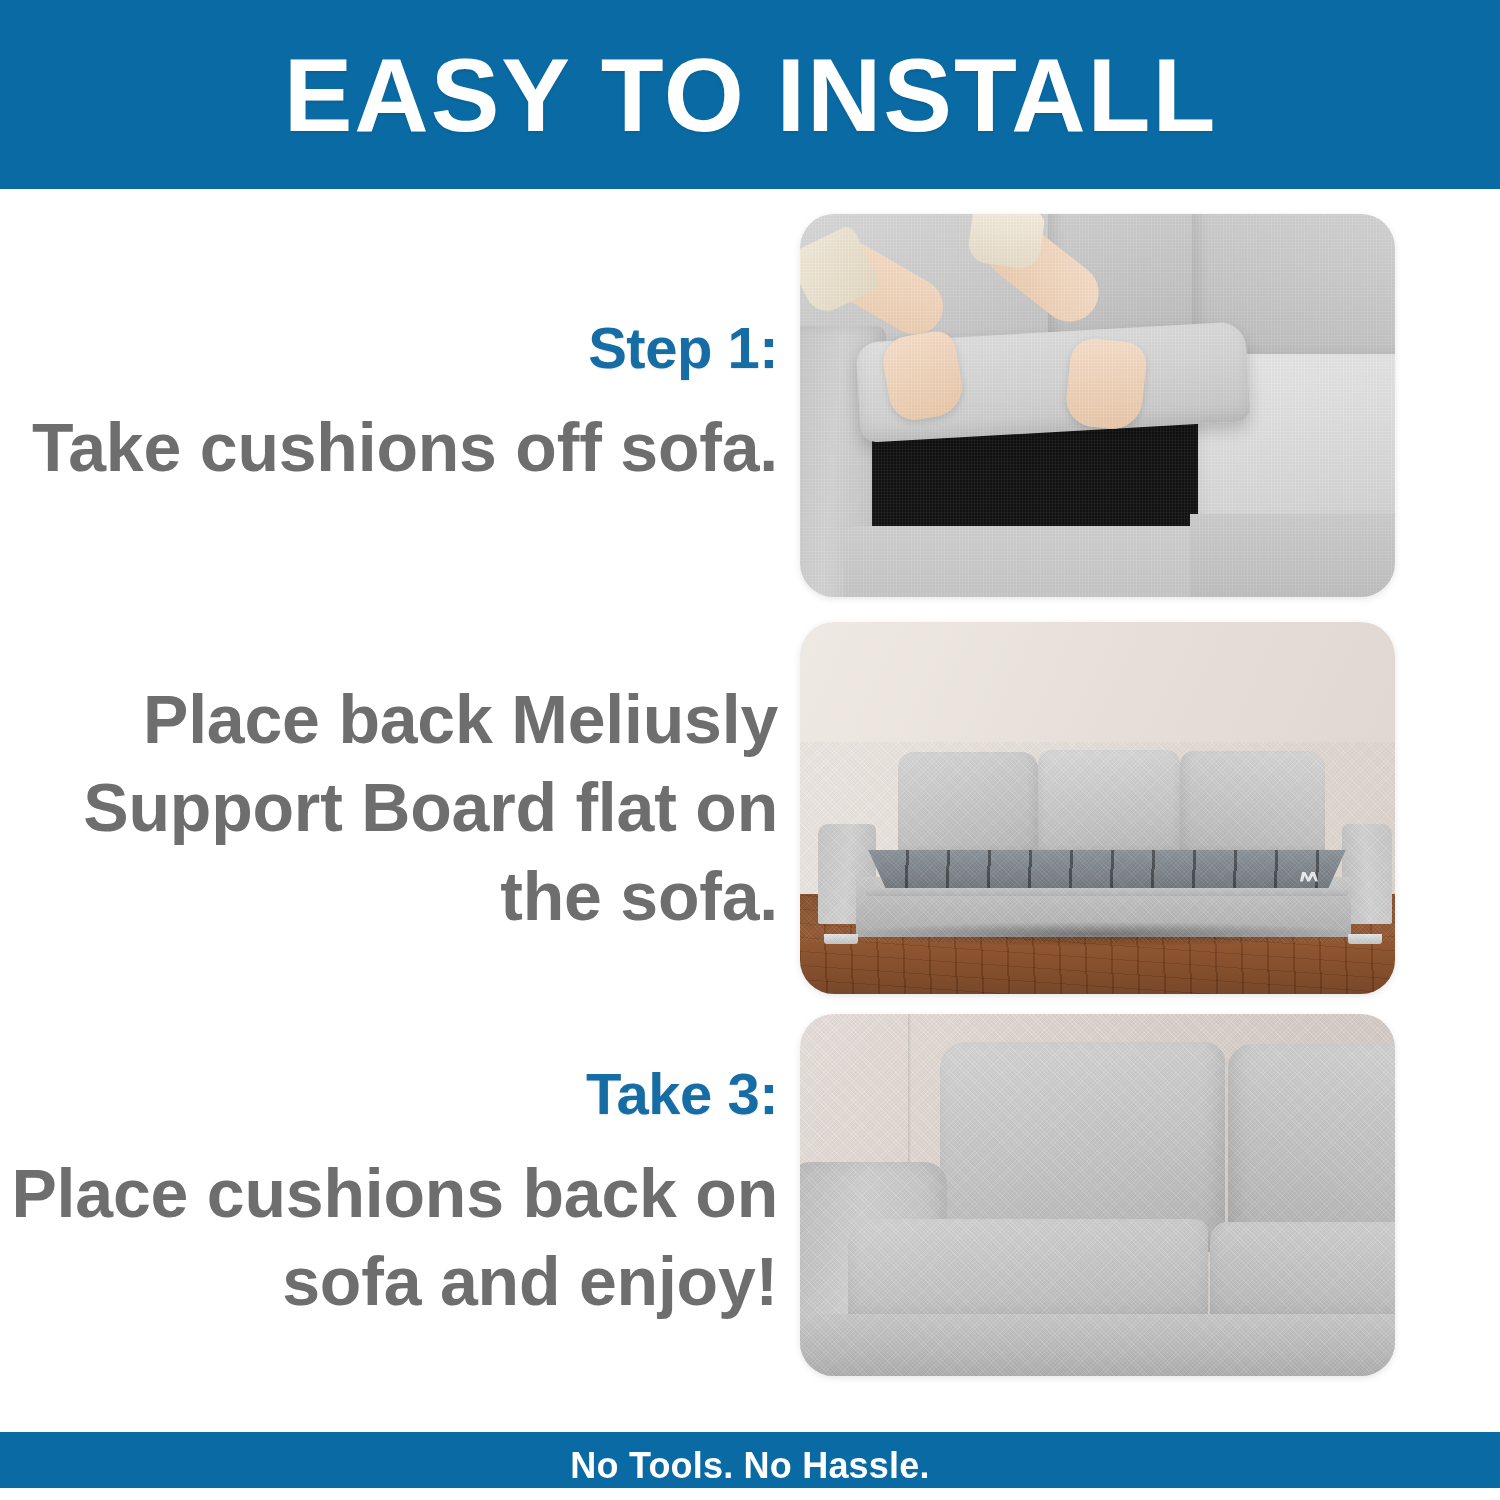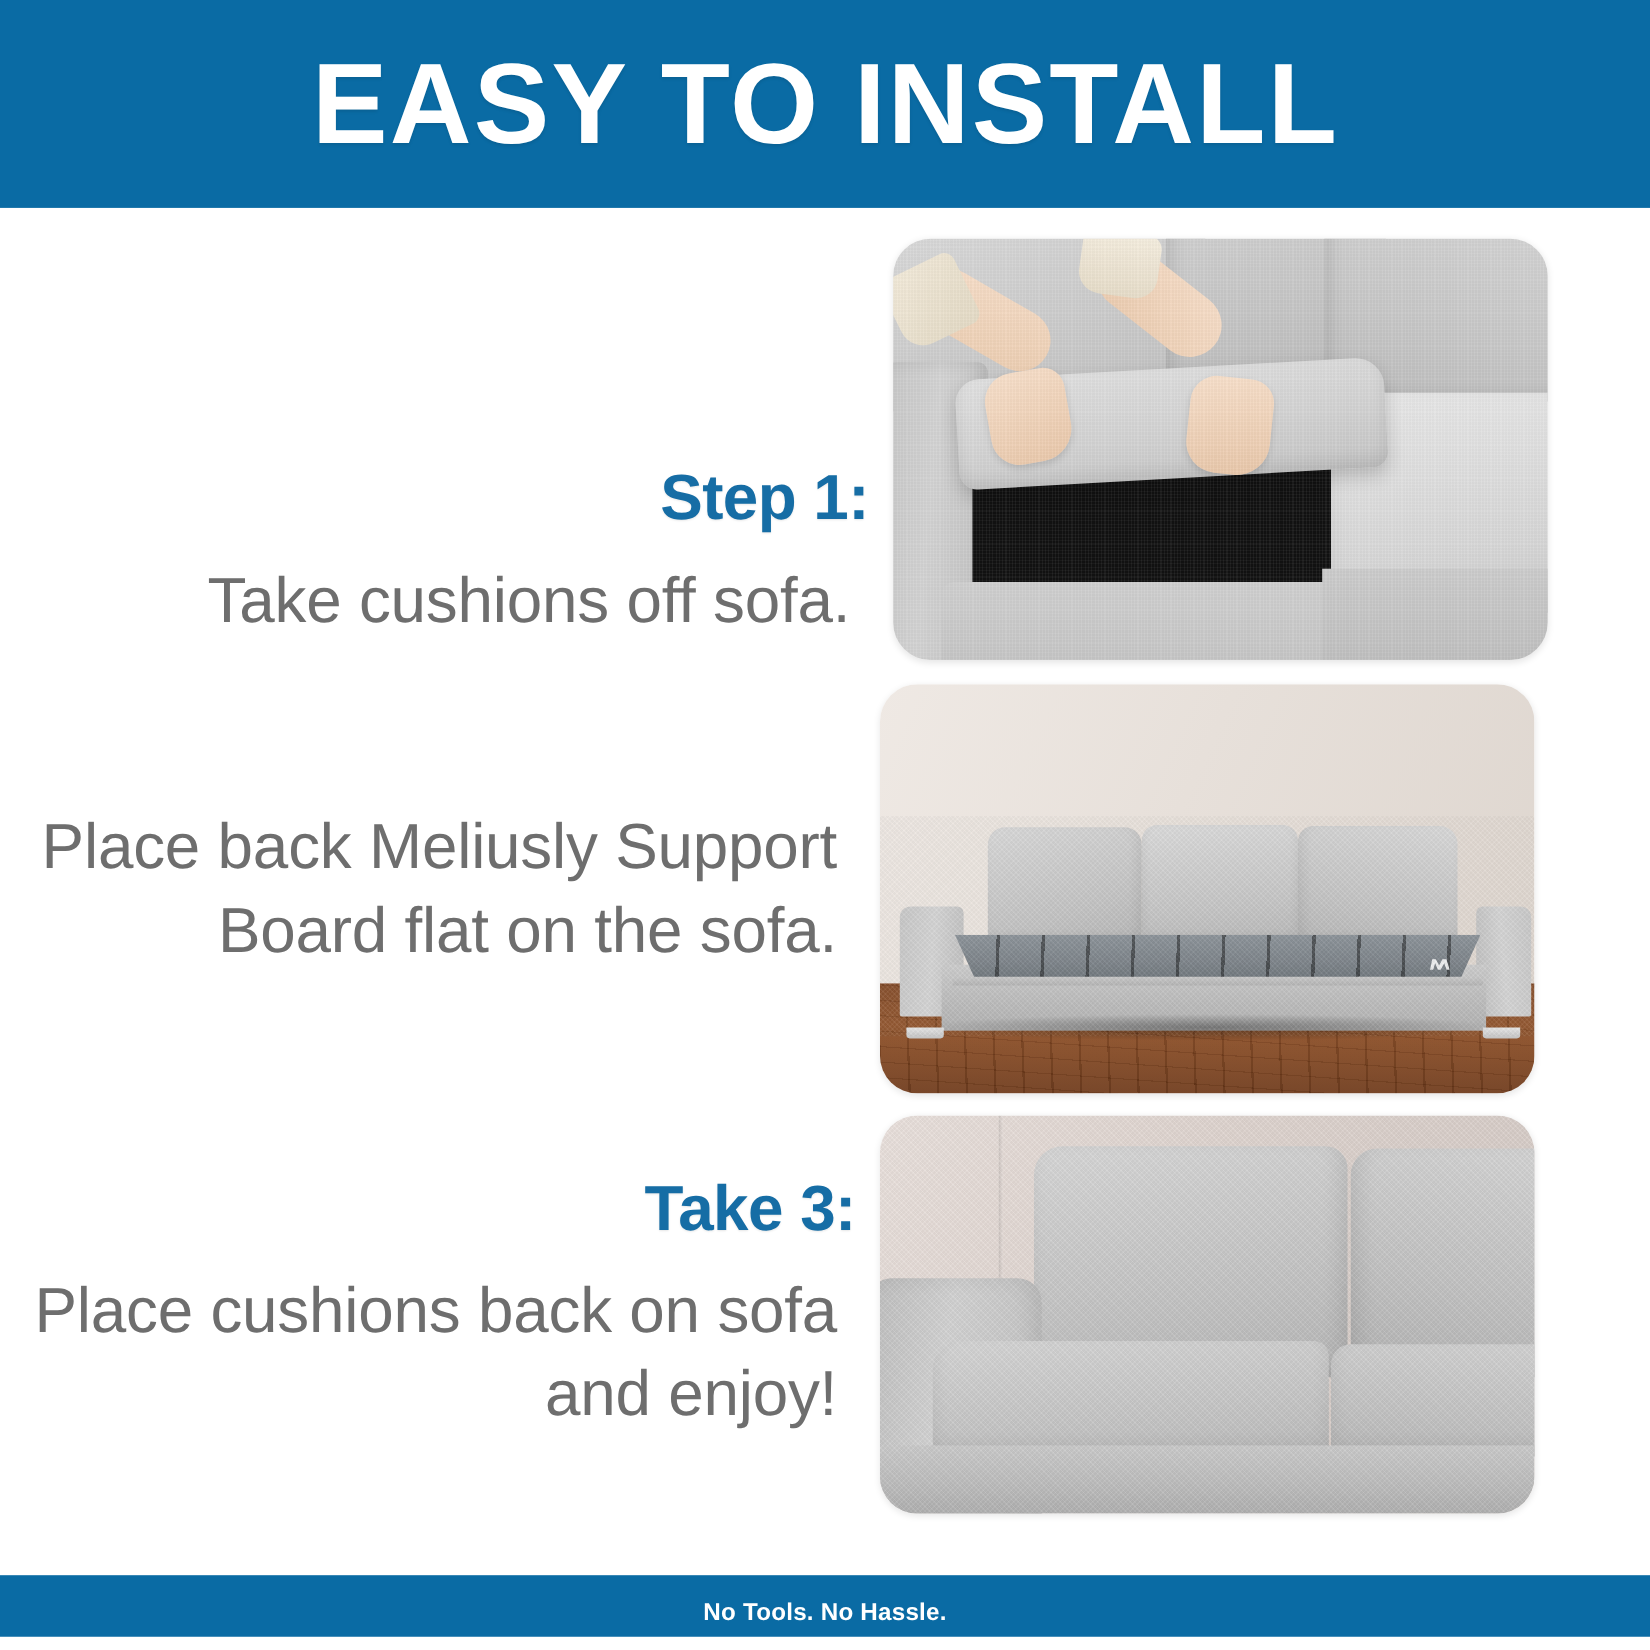--- a/index.html
+++ b/index.html
@@ -52,33 +52,33 @@
     left: 0; top: 1432px;
     width: 1500px;
     height: 68px;
     background: #0a6ba4;
     display: flex;
     align-items: center;
     justify-content: center;
   }
   .footer-text {
     color: #ffffff;
-    font-size: 22px;
+    font-size: 36px;
     font-weight: bold;
     letter-spacing: 0.2px;
     font-family: "Liberation Sans", sans-serif;
   }
 
   
   .step-row {
     position: absolute;
     display: flex;
     align-items: center;
   }
-  .step-row.r1 { left: 12px;  top: 210px;  width: 1465px; height: 390px; align-items: flex-end; }
+  .step-row.r1 { left: 0;  top: 210px;  width: 1465px; height: 390px; }
   .step-row.r2 { left: 0;  top: 620px;  width: 1465px; height: 375px; }
   .step-row.r3 { left: 0;  top: 1015px; width: 1465px; height: 360px; }
 
   .step-text {
     width: 800px;
     padding-right: 22px;
     box-sizing: border-box;
     text-align: right;
   }
   .step-heading {
@@ -86,24 +86,24 @@
     font-size: 58px;
     font-weight: bold;
     line-height: 1.05;
     margin: 0 0 24px 0;
     letter-spacing: -0.5px;
     font-family: "Liberation Sans", sans-serif;
     text-shadow: 0 1px 2px rgba(0,0,0,0.10);
   }
   .step-body {
     color: #6e6e6e;
-    font-size: 58px;
-    font-weight: normal;
+    font-size: 68px;
+    font-weight: bold;
     line-height: 1.30;
-    margin: 17px;
+    margin: 0;
     letter-spacing: -0.2px;
     font-family: "Liberation Sans", sans-serif;
   }
 
   
   .photo {
     position: relative;
     width: 595px;
     border-radius: 34px;
     overflow: hidden;

